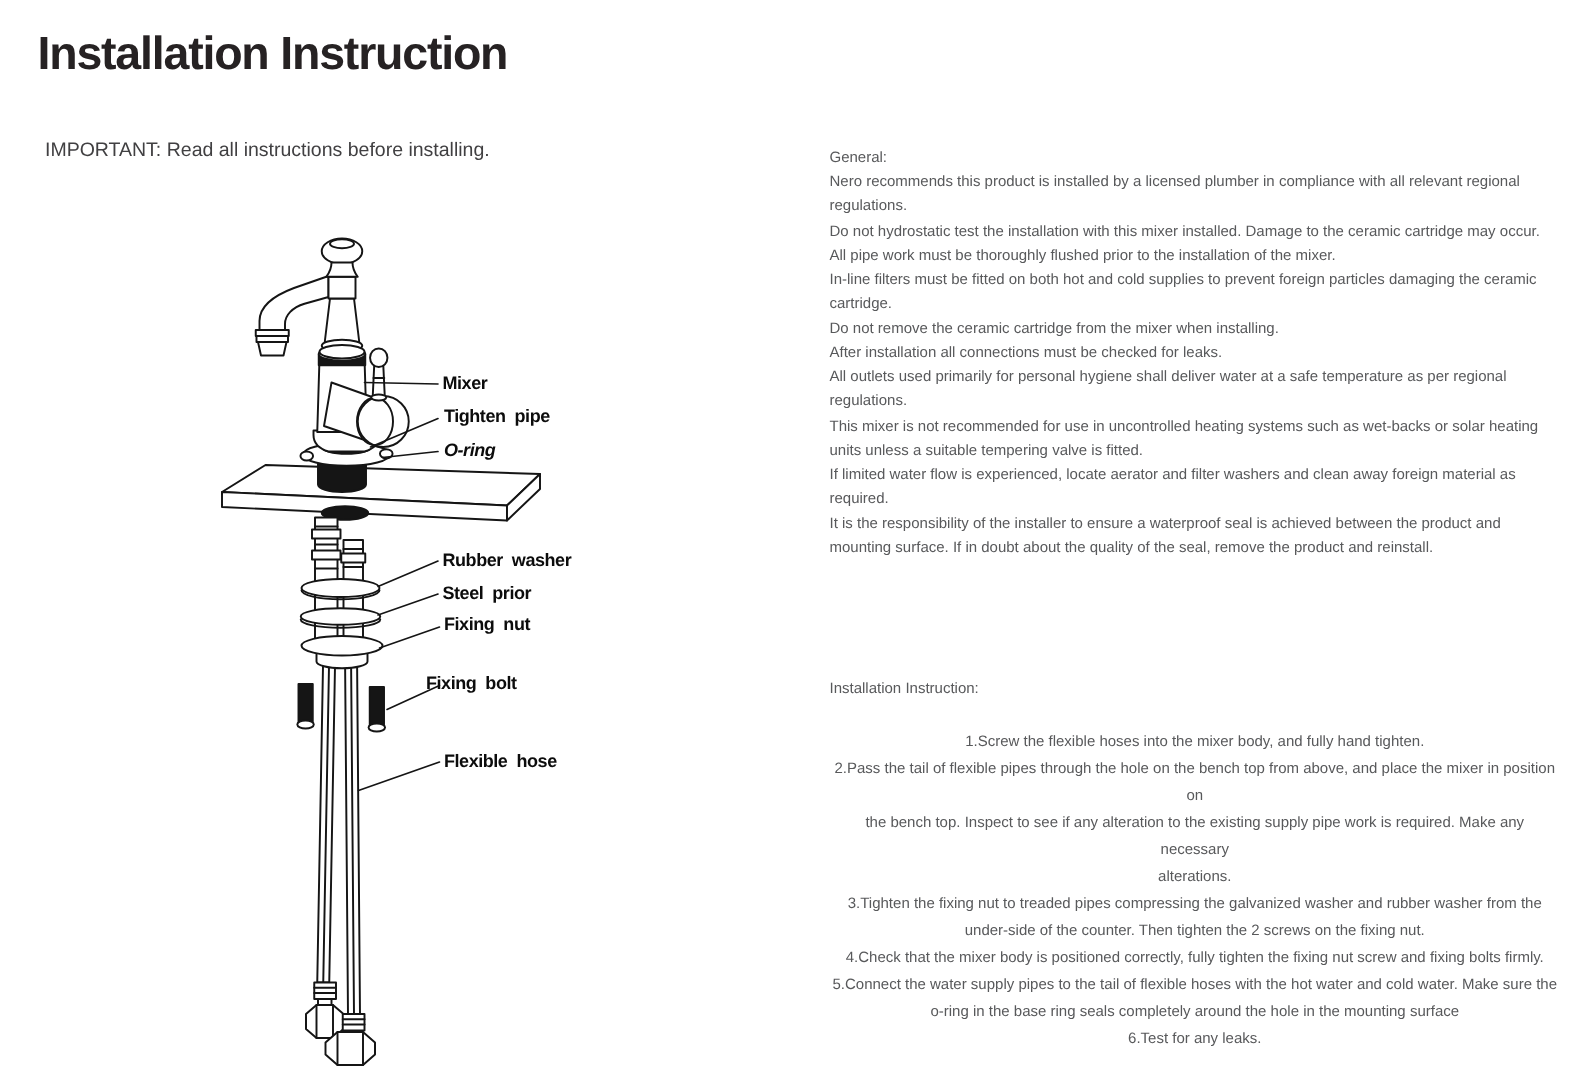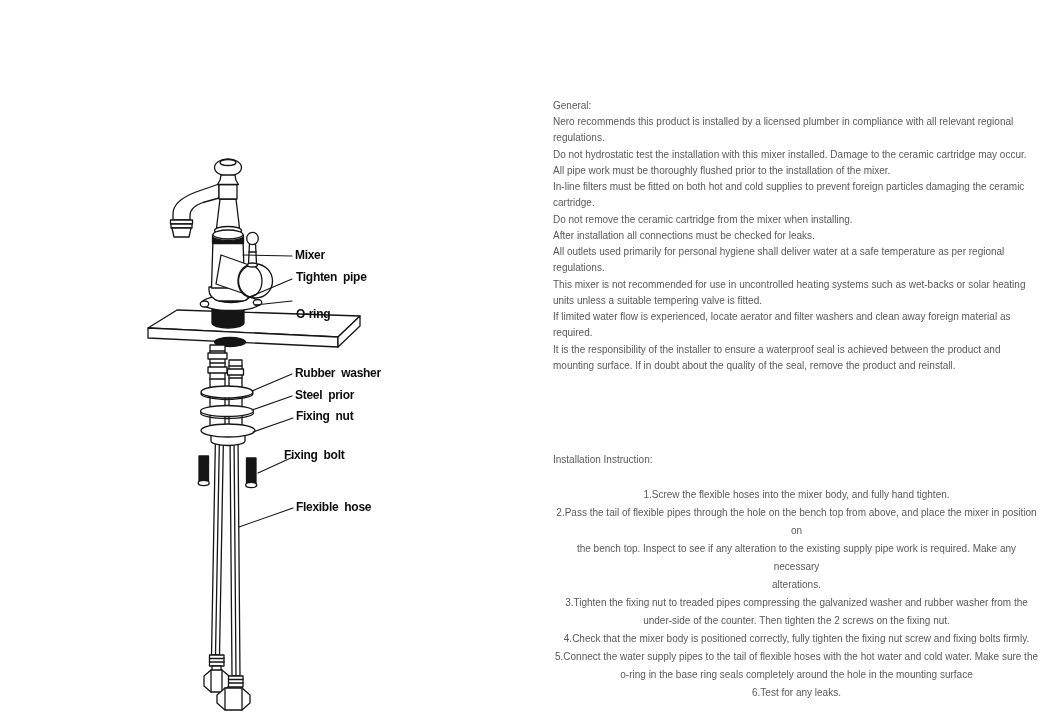--- a/index.html
+++ b/index.html
@@ -78,21 +78,23 @@
   .g-heading { top: 100px; }
   .g-body    { top: 114px; line-height: 16.25px; }
   .i-heading { top: 454px; }
   .i-body    { top: 486px; line-height: 18px; text-align: center; }
 </style>
 </head>
 <body>
 
 <div class="page">
 
-
+  <h1 class="title">Installation Instruction</h1>
+
+  <div class="important">IMPORTANT: Read all instructions before installing.</div>
 
   <div class="diagram">
     <svg width="340" height="588" viewBox="0 0 340 588" aria-hidden="true">
       <g fill="#ffffff" stroke="#151515" stroke-width="1.3" stroke-linejoin="round" stroke-linecap="round">
 
         <g>
           <polygon points="28,193 57,175 240,181 218,202"></polygon>
           <polygon points="28,193 218,202 218,212 28,203"></polygon>
           <polygon points="218,202 240,181 240,191 218,212"></polygon>
         </g>
@@ -212,21 +214,21 @@
           <line x1="172" y1="261" x2="132" y2="275"></line>
           <line x1="173" y1="283" x2="133" y2="297"></line>
           <line x1="173" y1="322" x2="138" y2="338"></line>
           <line x1="173" y1="373" x2="119" y2="392"></line>
         </g>
       </g>
     </svg>
 
     <div class="dlabel" style="left:175px; top:113px;">Mixer</div>
     <div class="dlabel" style="left:176px; top:135px;">Tighten pipe</div>
-    <div class="dlabel" style="left:176px; top:172px;">O-ring</div>
+    <div class="dlabel" style="left:176px; top:158px;font-style:italic;">O-ring</div>
     <div class="dlabel" style="left:175px; top:231px;">Rubber washer</div>
     <div class="dlabel" style="left:175px; top:253px;">Steel prior</div>
     <div class="dlabel" style="left:176px; top:274px;">Fixing nut</div>
     <div class="dlabel" style="left:164px; top:313px;">Fixing bolt</div>
     <div class="dlabel" style="left:176px; top:365px;">Flexible hose</div>
   </div>
 
   <div class="rightcol">
     <div class="sec-heading g-heading">General:</div>
     <div class="body-text g-body">Nero recommends this product is installed by a licensed plumber in compliance with all relevant regional

